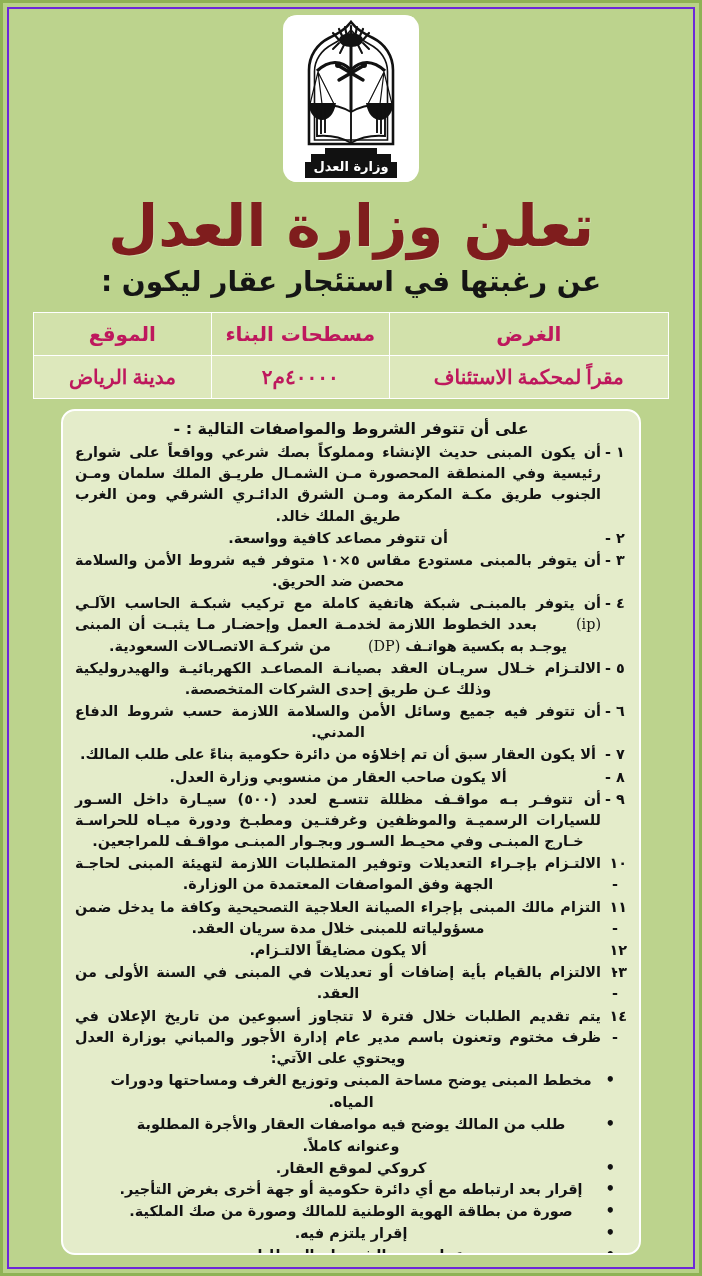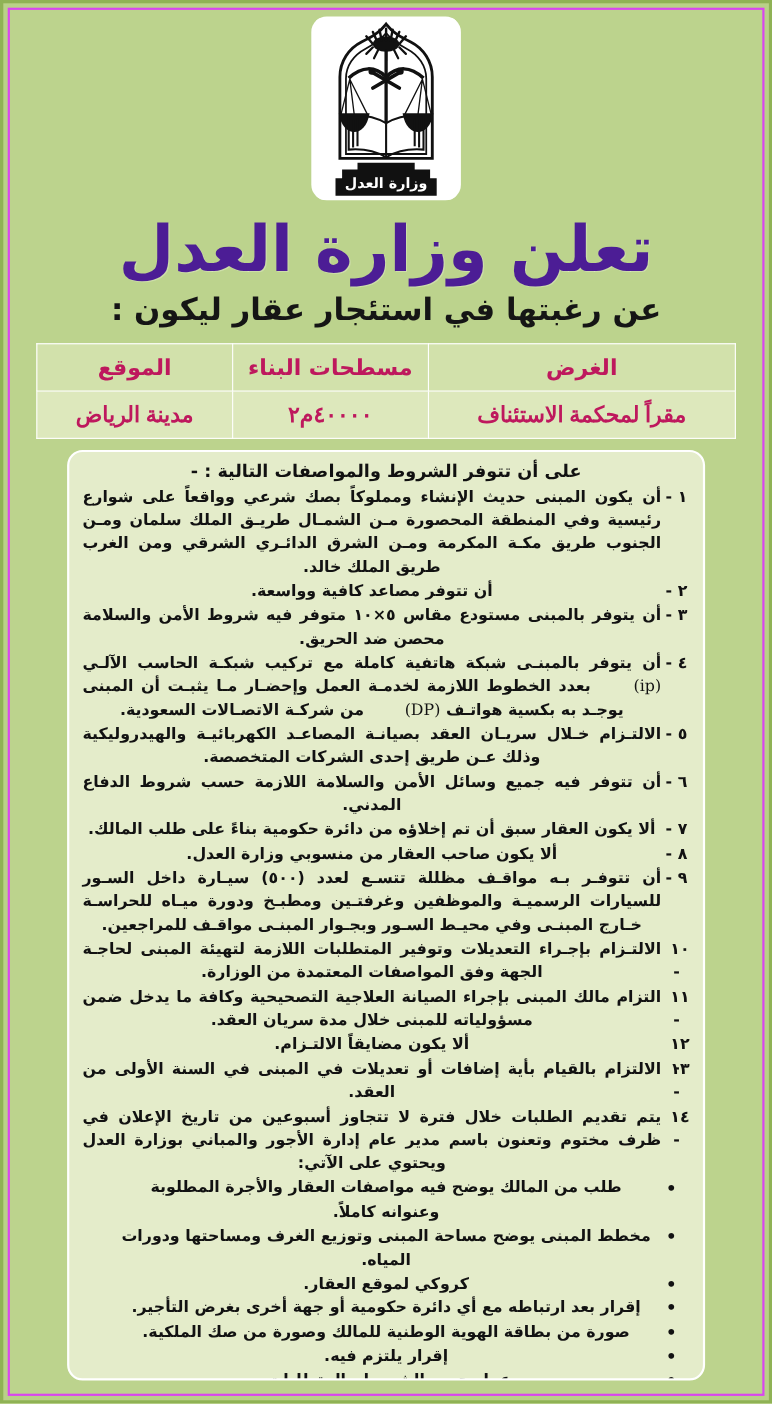--- a/index.html
+++ b/index.html
@@ -21,21 +21,21 @@
     width: 702px;
     height: 1276px;
     background: #b9d188;
     border: 3px solid #8fb255;
     padding: 4px;
   }
   .poster-inner {
     box-sizing: border-box;
     width: 100%;
     height: 100%;
-    border: 2px solid #d946ef;
+    border: 2px solid #6d28d9;
     background: #bcd38d;
     display: flex;
     flex-direction: column;
     align-items: center;
     padding: 0 8px;
   }
 
   
   .logo-wrap {
     margin-top: 6px;
@@ -48,21 +48,21 @@
     justify-content: center;
     overflow: hidden;
   }
   .logo-wrap svg { display: block; }
 
   
   .headline {
     margin-top: 14px;
     font-size: 58px;
     font-weight: bold;
-    color: #4c1d95;
+    color: #7f1d1d;
     letter-spacing: -1px;
     line-height: 1.05;
     text-align: center;
     direction: rtl;
     text-shadow: 1px 1px 0 rgba(255,255,255,.25);
   }
   .subheadline {
     margin-top: 8px;
     margin-bottom: 14px;
     font-size: 28px;
@@ -255,22 +255,22 @@
           <li><span class="num">٨ -</span><span>ألا يكون صاحب العقار من منسوبي وزارة العدل.</span></li>
           <li><span class="num">٩ -</span><span>أن تتوفـر بـه مواقـف مظللة تتسـع لعدد (٥٠٠) سيـارة داخل السـور للسيارات الرسميـة والموظفين وغرفتـين ومطبـخ ودورة ميـاه للحراسـة خـارج المبنـى وفي محيـط السـور وبجـوار المبنـى مواقـف للمراجعين.</span></li>
           <li><span class="num">١٠ -</span><span>الالتـزام بإجـراء التعديلات وتوفير المتطلبات اللازمة لتهيئة المبنى لحاجـة الجهة وفق المواصفات المعتمدة من الوزارة.</span></li>
           <li><span class="num">١١ -</span><span>التزام مالك المبنى بإجراء الصيانة العلاجية التصحيحية وكافة ما يدخل ضمن مسؤولياته للمبنى خلال مدة سريان العقد.</span></li>
           <li><span class="num">١٢ -</span><span>ألا يكون مضايقاً الالتـزام.</span></li>
           <li><span class="num">١٣ -</span><span>الالتزام بالقيام بأية إضافات أو تعديلات في المبنى في السنة الأولى من العقد.</span></li>
           <li><span class="num">١٤ -</span><span>يتم تقديم الطلبات خلال فترة لا تتجاوز أسبوعين من تاريخ الإعلان في ظرف مختوم وتعنون باسم مدير عام إدارة الأجور والمباني بوزارة العدل ويحتوي على الآتي:</span></li>
         </ol>
 
       <ul class="bullets" id="bullets-list">
+          <li>مخطط المبنى يوضح مساحة المبنى وتوزيع الغرف ومساحتها ودورات المياه.</li>
           <li>طلب من المالك يوضح فيه مواصفات العقار والأجرة المطلوبة وعنوانه كاملاً.</li>
-          <li>مخطط المبنى يوضح مساحة المبنى وتوزيع الغرف ومساحتها ودورات المياه.</li>
           <li>كروكي لموقع العقار.</li>
           <li>إقرار بعد ارتباطه مع أي دائرة حكومية أو جهة أخرى بغرض التأجير.</li>
           <li>صورة من بطاقة الهوية الوطنية للمالك وصورة من صك الملكية.</li>
           <li>إقرار يلتزم فيه.</li>
           <li>عمل جميع الشروط والمتطلبات.</li>
         </ul>
     </div>
 
   </div>
 </div>

